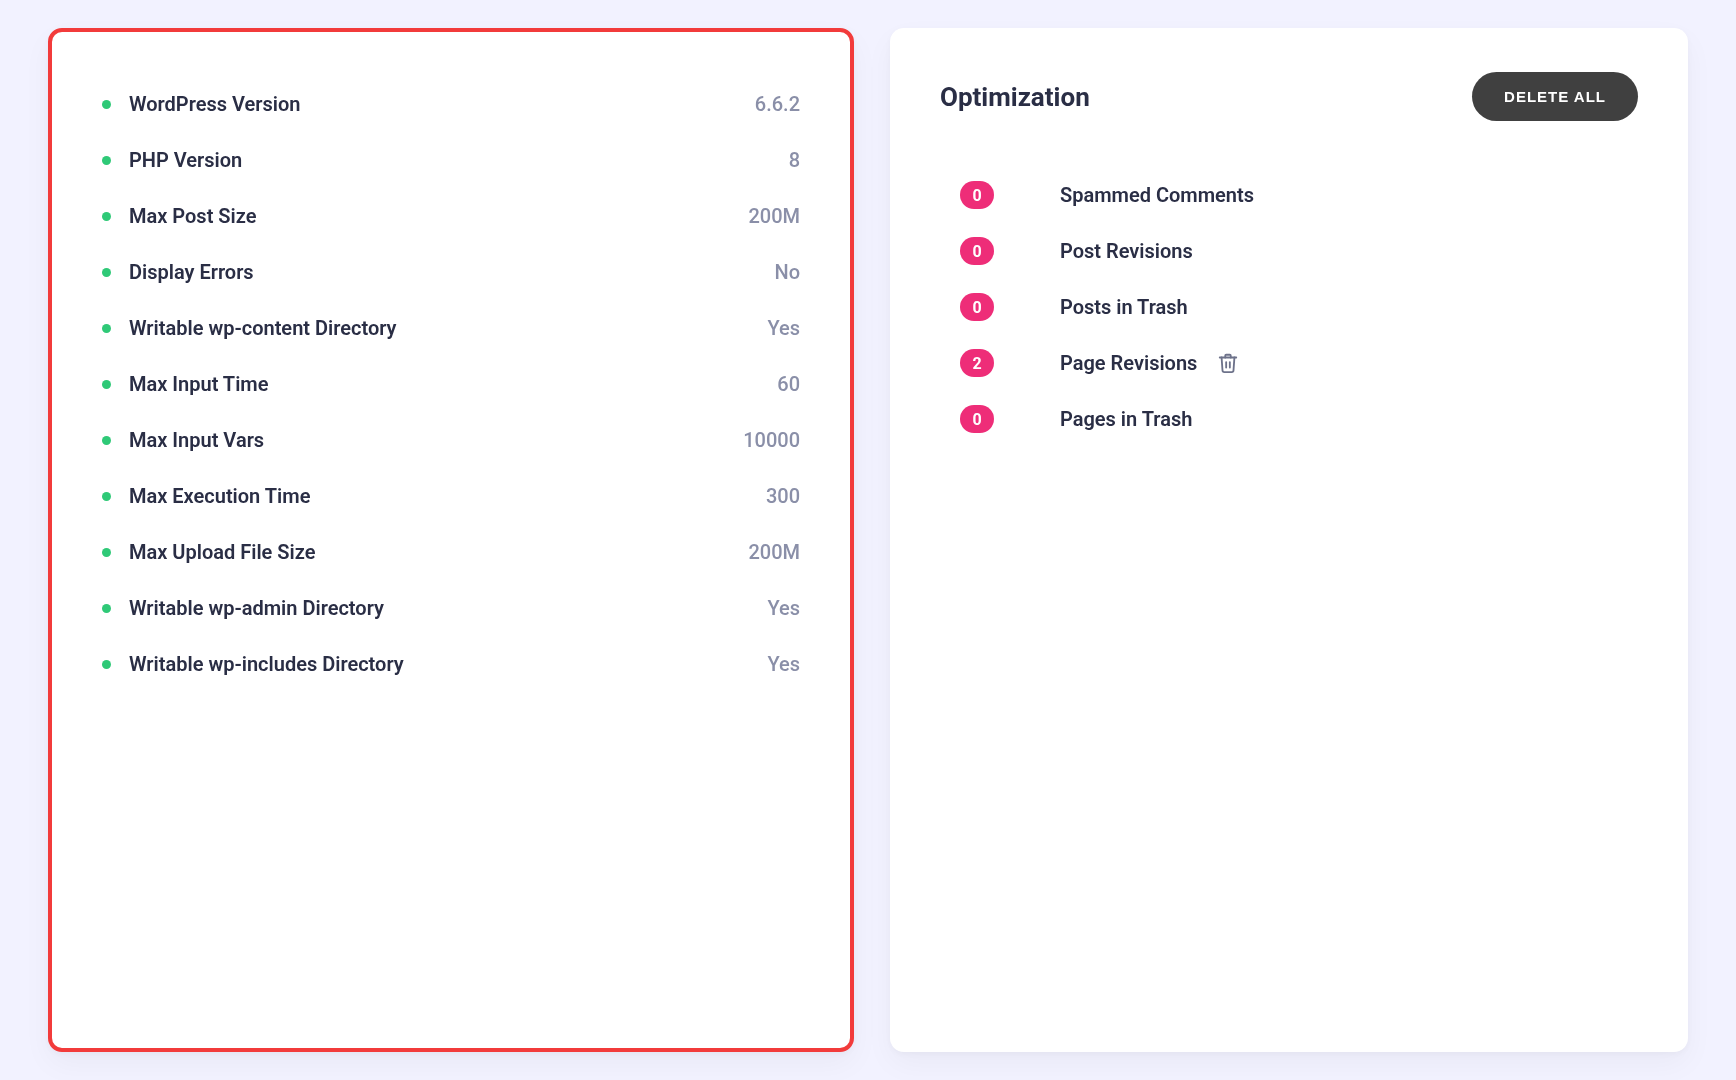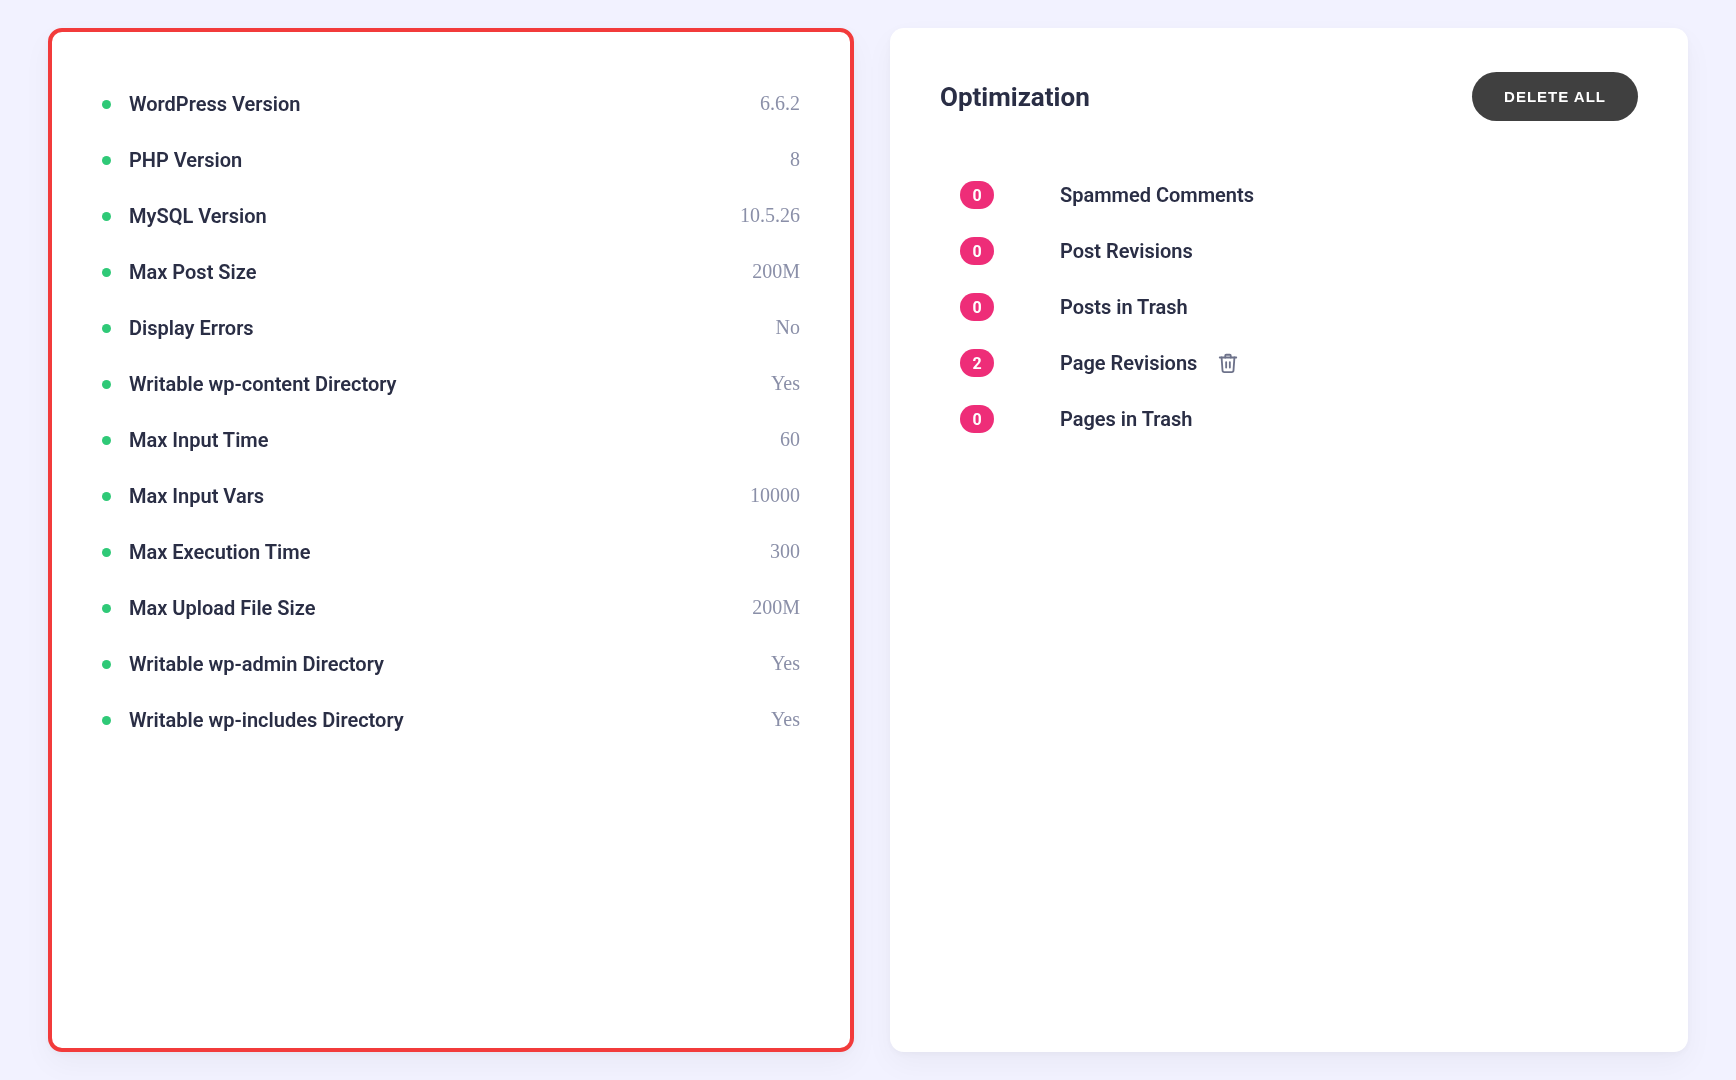--- a/index.html
+++ b/index.html
@@ -43,21 +43,21 @@
     letter-spacing: 1px;
     cursor: pointer;
     text-transform: uppercase;
     color: #fff;
   }
   .btn-green { background: #2fc977; }
   .btn-pink  { background: #404040; }
   .status-list { list-style: none; }
   .status-row {
     display: flex;
-    align-items: flex-start;
+    align-items: flex-end;
     justify-content: space-between;
     padding: 16px 0;
   }
   .status-left {
     display: flex;
     align-items: center;
     gap: 18px;
   }
   .dot {
     width: 9px;
@@ -68,21 +68,20 @@
   }
   .status-label {
     font-size: 20px;
     font-weight: 600;
     color: #2a2e45;
   }
   .status-value {
     font-size: 20px;
     font-weight: 500;
     color: #8a8fa8;
-    font-family: Liberation Serif, serif;
   }
   .opt-list { list-style: none; margin-left: 20px; }
   .opt-row {
     display: flex;
     align-items: center;
     gap: 20px;
     padding: 14px 0;
   }
   .count-pill {
     background: #ee2d78;
@@ -122,27 +121,20 @@
           <span class="status-label">WordPress Version</span>
         </div>
         <span class="status-value">6.6.2</span>
       </li>
       <li class="status-row">
         <div class="status-left">
           <span class="dot"></span>
           <span class="status-label">PHP Version</span>
         </div>
         <span class="status-value">8</span>
-      </li>
-      <li class="status-row">
-        <div class="status-left">
-          <span class="dot"></span>
-          <span class="status-label">MySQL Version</span>
-        </div>
-        <span class="status-value">10.5.26</span>
       </li>
       <li class="status-row">
         <div class="status-left">
           <span class="dot"></span>
           <span class="status-label">Max Post Size</span>
         </div>
         <span class="status-value">200M</span>
       </li>
       <li class="status-row">
         <div class="status-left">

